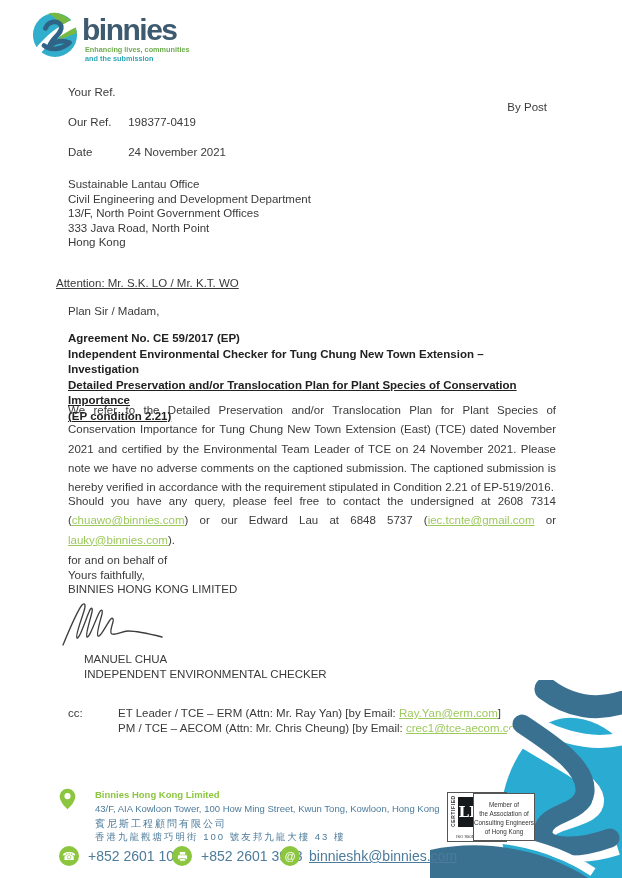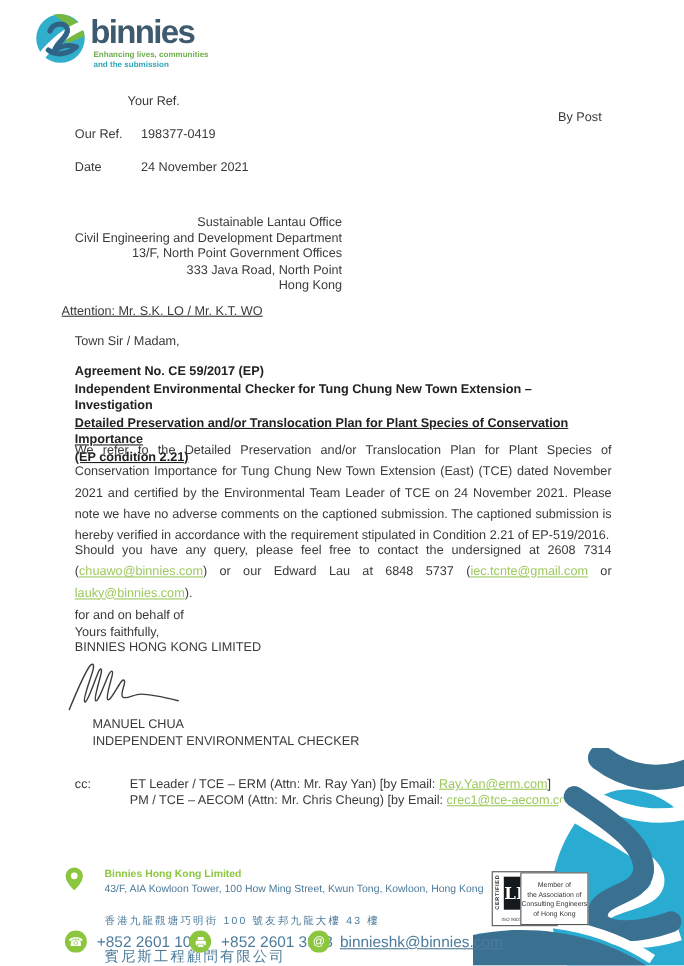--- a/index.html
+++ b/index.html
@@ -23,21 +23,21 @@
     letter-spacing: -1.5px; line-height: 30px;
   }
   .tagline { margin-top: 1px; margin-left: 3px; font-size: 7.3px; line-height: 8.5px; font-weight: bold; }
   .tagline .t1 { color: #6fae4e; }
   .tagline .t2 { color: #2fa7b5; }
   
   .meta-row { position: absolute; left: 68px; }
   .meta-label { display: inline-block; width: 57px; }
   .by-post { position: absolute; right: 75px; top: 101px; }
   
-  .recipient { position: absolute; left: 68px; top: 195px; line-height: 14.6px; text-align: right; }
+  .recipient { position: absolute; left: 68px; top: 177px; line-height: 14.6px; }
   .attention { position: absolute; left: 56px; top: 277px; text-decoration: underline; }
   .salutation { position: absolute; left: 68px; top: 305px; }
   .subject {
     position: absolute; left: 68px; top: 331px; width: 488px;
     font-weight: bold; color: #222; line-height: 15.6px;
   }
   .subject .u { text-decoration: underline; }
   .para { position: absolute; left: 68px; width: 488px; text-align: justify; line-height: 19.3px; }
   .para1 { top: 401px; }
   .para2 { top: 492px; }
@@ -46,21 +46,21 @@
   .signature { position: absolute; left: 60px; top: 598px; }
   .signatory { position: absolute; left: 84px; top: 652px; line-height: 15px; }
   
   .cc { position: absolute; left: 68px; top: 706px; display: flex; line-height: 15.4px; }
   .cc-label { width: 50px; }
   
   .footer { position: absolute; left: 0; top: 780px; width: 622px; height: 98px; z-index: 2; }
   .pin { position: absolute; left: 59px; top: 8px; }
   .f-name { position: absolute; left: 95px; top: 9px; color: #8cc63f; font-size: 9.5px; font-weight: bold; }
   .f-en  { position: absolute; left: 95px; top: 23px; color: #4c7b9b; font-size: 9.5px; }
-  .f-zh1 { position: absolute; left: 95px; top: 37px; color: #4c7b9b; font-size: 13px; letter-spacing: 2px; margin-top: 44px; }
+  .f-zh1 { position: absolute; left: 95px; top: 37px; color: #4c7b9b; font-size: 10px; letter-spacing: 2px; }
   .f-zh2 { position: absolute; left: 95px; top: 51px; color: #4c7b9b; font-size: 9.5px; letter-spacing: 2px; }
   .contact { position: absolute; top: 66px; display: flex; align-items: center; }
   .c-phone { left: 59px; } .c-fax { left: 172px; } .c-mail { left: 280px; }
   .circle-icon {
     width: 20px; height: 20px; border-radius: 50%; background: #8cc63f;
     color: #fff; display: flex; align-items: center; justify-content: center;
     font-size: 11px; margin-right: 9px; flex: 0 0 auto;
   }
   .contact .val { color: #4c7b9b; font-size: 14px; }
   .contact .val.u { text-decoration: underline; }
@@ -104,21 +104,21 @@
     </svg>
     <div class="logo-textcol">
       <div class="wordmark">binnies</div>
       <div class="tagline">
         <div class="t1">Enhancing lives, communities</div>
         <div class="t2">and the submission</div>
       </div>
     </div>
   </div>
 
-  <div class="meta-row" style="top:86px;margin-left:48px;">
+  <div class="meta-row" style="top:86px;">
     <span class="meta-label">Your Ref.</span>
   </div>
   <div class="by-post">By Post</div>
   <div class="meta-row" style="top:116px;">
     <span class="meta-label">Our Ref.</span>
     <span>198377-0419</span>
   </div>
   <div class="meta-row" style="top:146px;">
     <span class="meta-label">Date</span>
     <span>24 November 2021</span>
@@ -126,21 +126,21 @@
 
   <div class="recipient">
     <div>Sustainable Lantau Office</div>
     <div>Civil Engineering and Development Department</div>
     <div>13/F, North Point Government Offices</div>
     <div>333 Java Road, North Point</div>
     <div>Hong Kong</div>
   </div>
 
   <div class="attention">Attention: Mr. S.K. LO / Mr. K.T. WO</div>
-  <div class="salutation">Town Sir / Madam,</div>
+  <div class="salutation">Plan Sir / Madam,</div>
 
   <div class="subject">
     <div>Agreement No. CE 59/2017 (EP)</div>
     <div>Independent Environmental Checker for Tung Chung New Town Extension – Investigation</div>
     <div class="u">Detailed Preservation and/or Translocation Plan for Plant Species of Conservation Importance</div>
     <div class="u">(EP condition 2.21)</div>
   </div>
 
   <div class="para para1">We refer to the Detailed Preservation and/or Translocation Plan for Plant Species of Conservation Importance for Tung Chung New Town Extension (East) (TCE) dated November 2021 and certified by the Environmental Team Leader of TCE on 24 November 2021.  Please note we have no adverse comments on the captioned submission. The captioned submission is hereby verified in accordance with the requirement stipulated in Condition 2.21 of EP-519/2016.</div>
 

